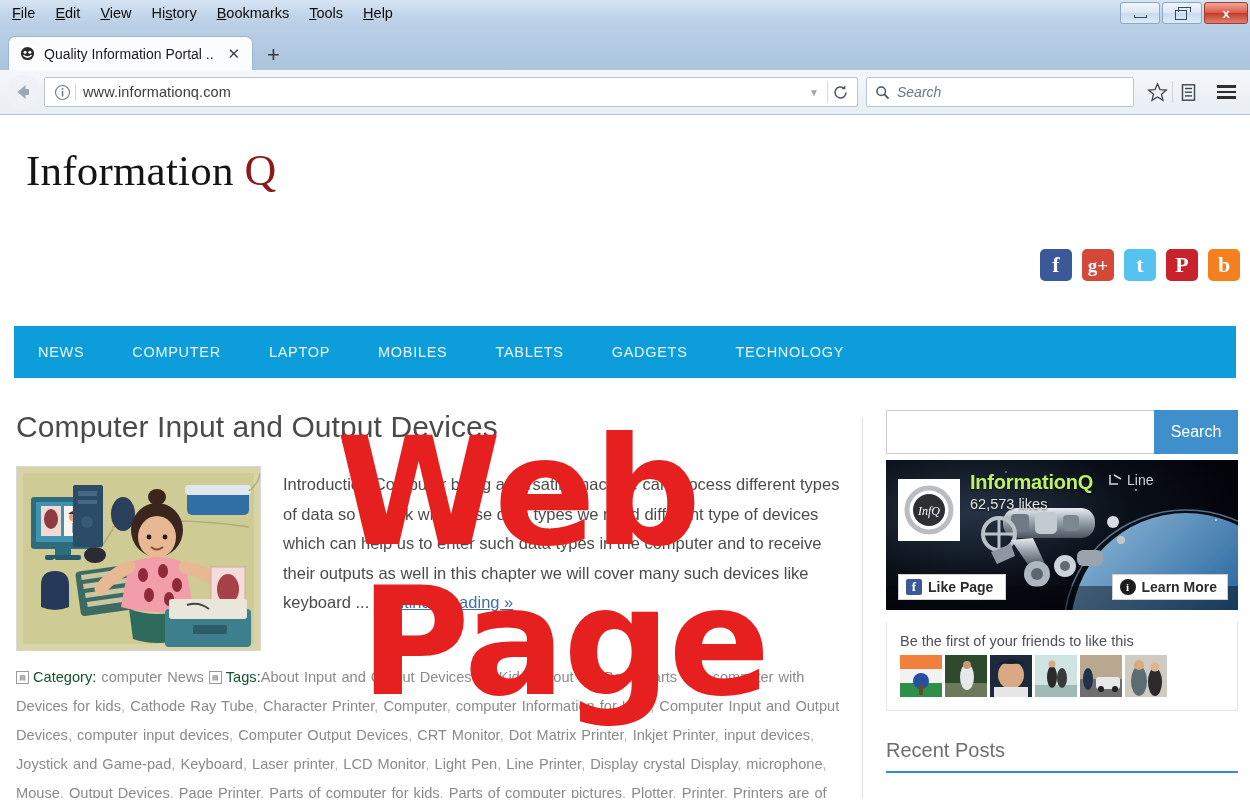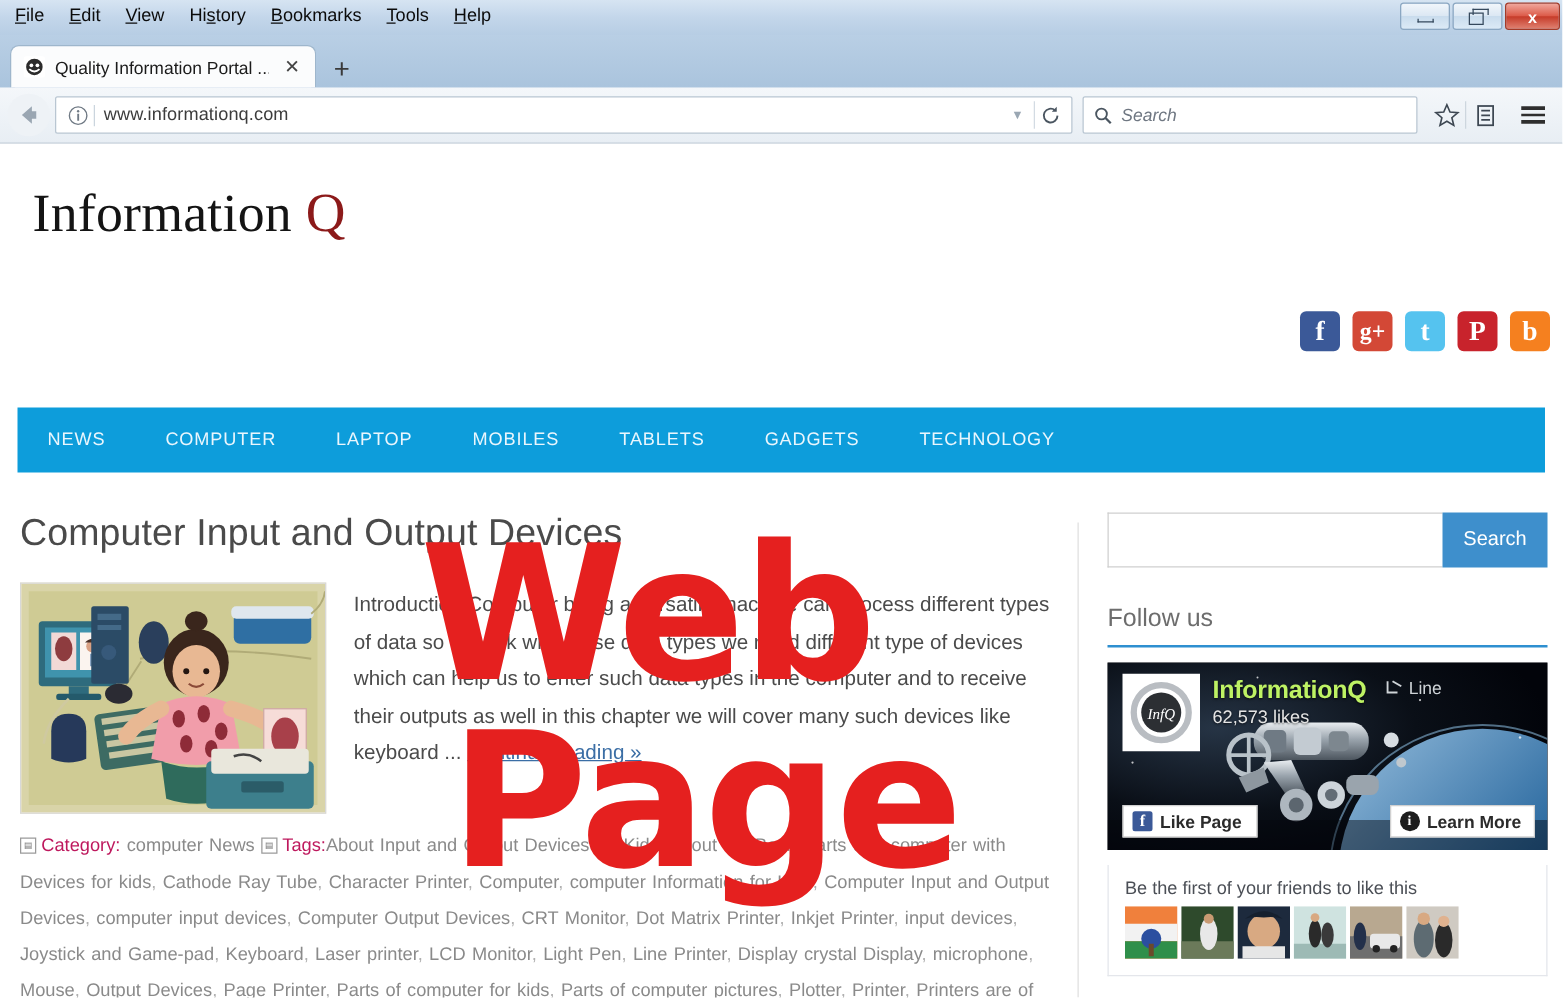--- a/index.html
+++ b/index.html
@@ -194,21 +194,21 @@
     margin-top: 12px;
     font-size: 14.6px; line-height: 29px; color: #7d7d7d;
     word-spacing: 1px;
   }
   .meta .micon {
     display: inline-block; width: 13px; height: 13px;
     border: 1px solid #9a9a9a; margin-right: 4px;
     position: relative; top: 2px; font-size: 7px; color: #6f6f6f;
     line-height: 12px; text-align: center; overflow: hidden;
   }
-  .meta .lbl { color: #be185d; }
+  .meta .lbl { color: #14532d; }
   .meta .tag { color: #8a8a8a; }
   .meta .sep { color: #b0b0b0; }
 
   
   .sidebar { position: absolute; left: 886px; top: 0; width: 352px; }
   .searchrow { display: flex; height: 44px; margin-bottom: 6px; }
   .searchfield {
     flex: 1; border: 1px solid #cfcfcf; border-right: none;
     background: #fff;
   }
@@ -222,21 +222,21 @@
     padding-top: 24px; padding-bottom: 9px;
     border-bottom: 2px solid #2e8fd0;
     margin-bottom: 12px;
   }
   .fbwidget {
     width: 352px; height: 150px; position: relative; overflow: hidden;
     background: #05070d;
   }
   .fb-cover { position: absolute; inset: 0; overflow: hidden; }
   .fb-avatar {
-    position: absolute; left: 12px; top: 9px; width: 62px; height: 62px;
+    position: absolute; left: 12px; top: 19px; width: 62px; height: 62px;
     background: #fff; display: flex; align-items: center; justify-content: center;
     z-index: 3;
   }
   .fb-name {
     position: absolute; left: 84px; top: 11px; color: #bef264;
     font-size: 20px; font-weight: bold; letter-spacing: -0.2px; z-index: 3;
     text-shadow: 0 1px 2px rgba(0,0,0,.7);
   }
   .fb-likes {
     position: absolute; left: 84px; top: 36px; color: #e4e4e4;
@@ -545,21 +545,20 @@
           
         </div>
       </div>
 
       <div class="sidebar">
         <div class="searchrow">
           <input class="searchfield" type="text" value="" style="">
           <button class="searchbtn">Search</button>
         </div>
 
-        <div class="sb-head">Follow us</div>
 
         <div class="fbwidget">
           <div class="fb-cover">
             <svg width="352" height="150" viewBox="0 0 352 150">
               <defs>
                 <radialGradient id="spaceglow" cx="25%" cy="35%" r="75%">
                   <stop offset="0%" stop-color="#263445"></stop>
                   <stop offset="60%" stop-color="#0a0f17"></stop>
                   <stop offset="100%" stop-color="#02040a"></stop>
                 </radialGradient>

